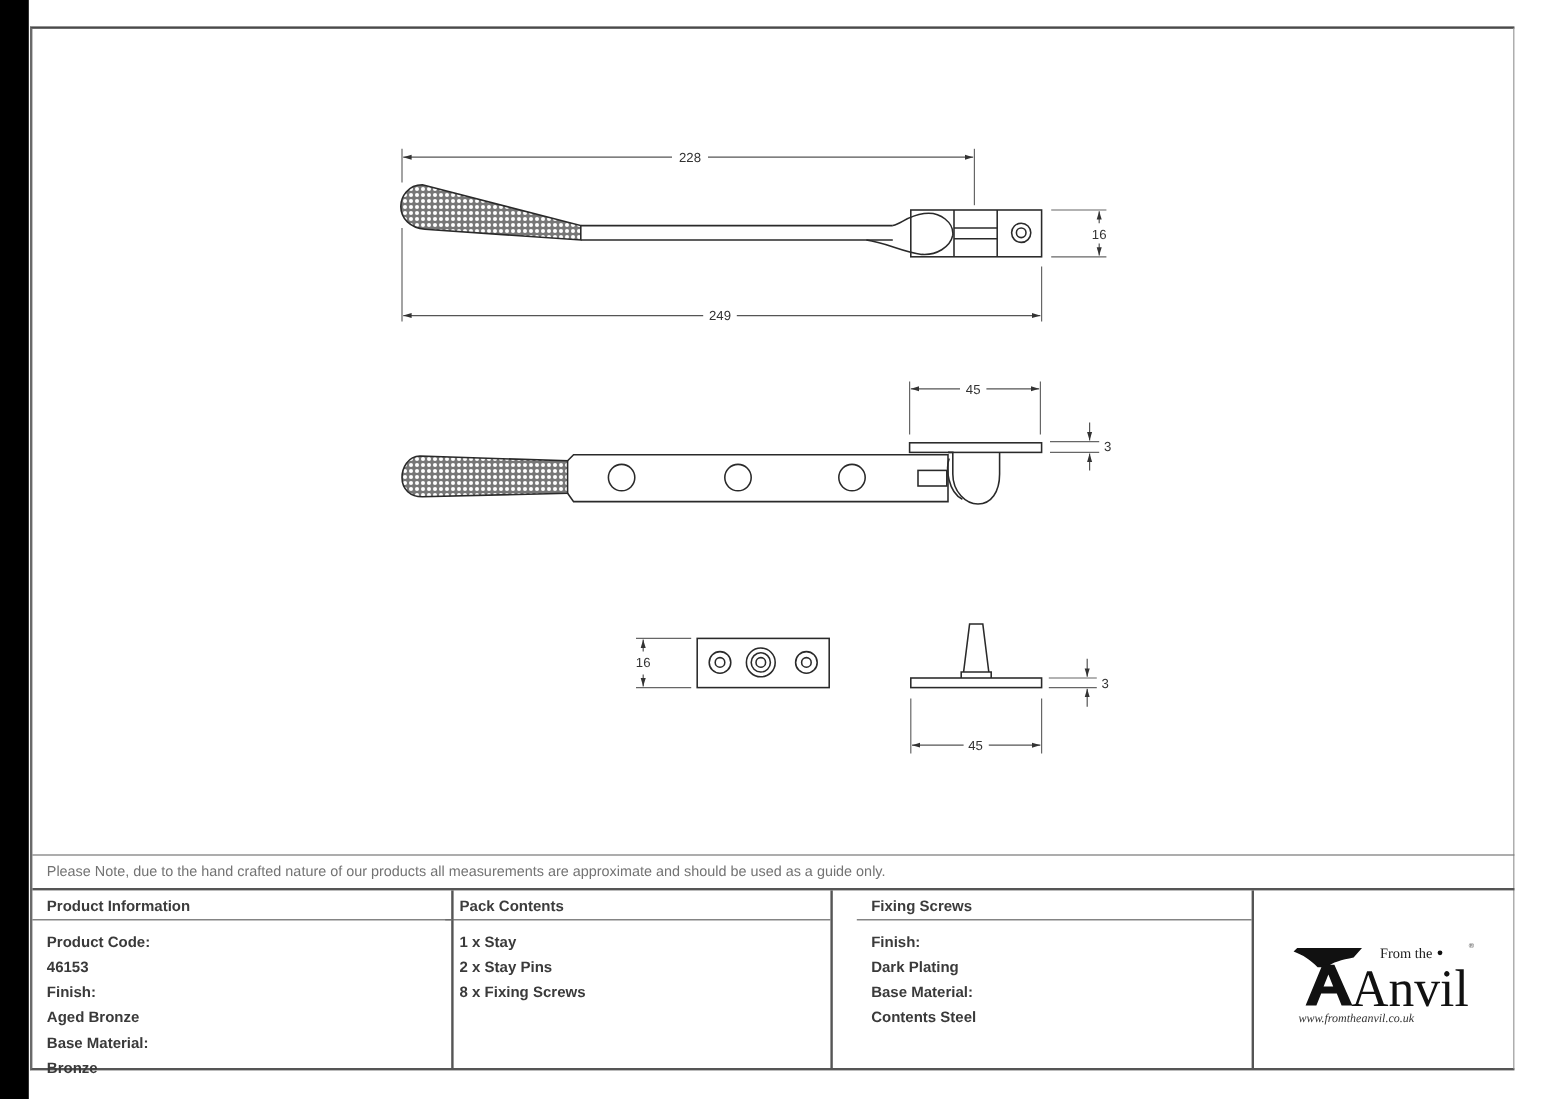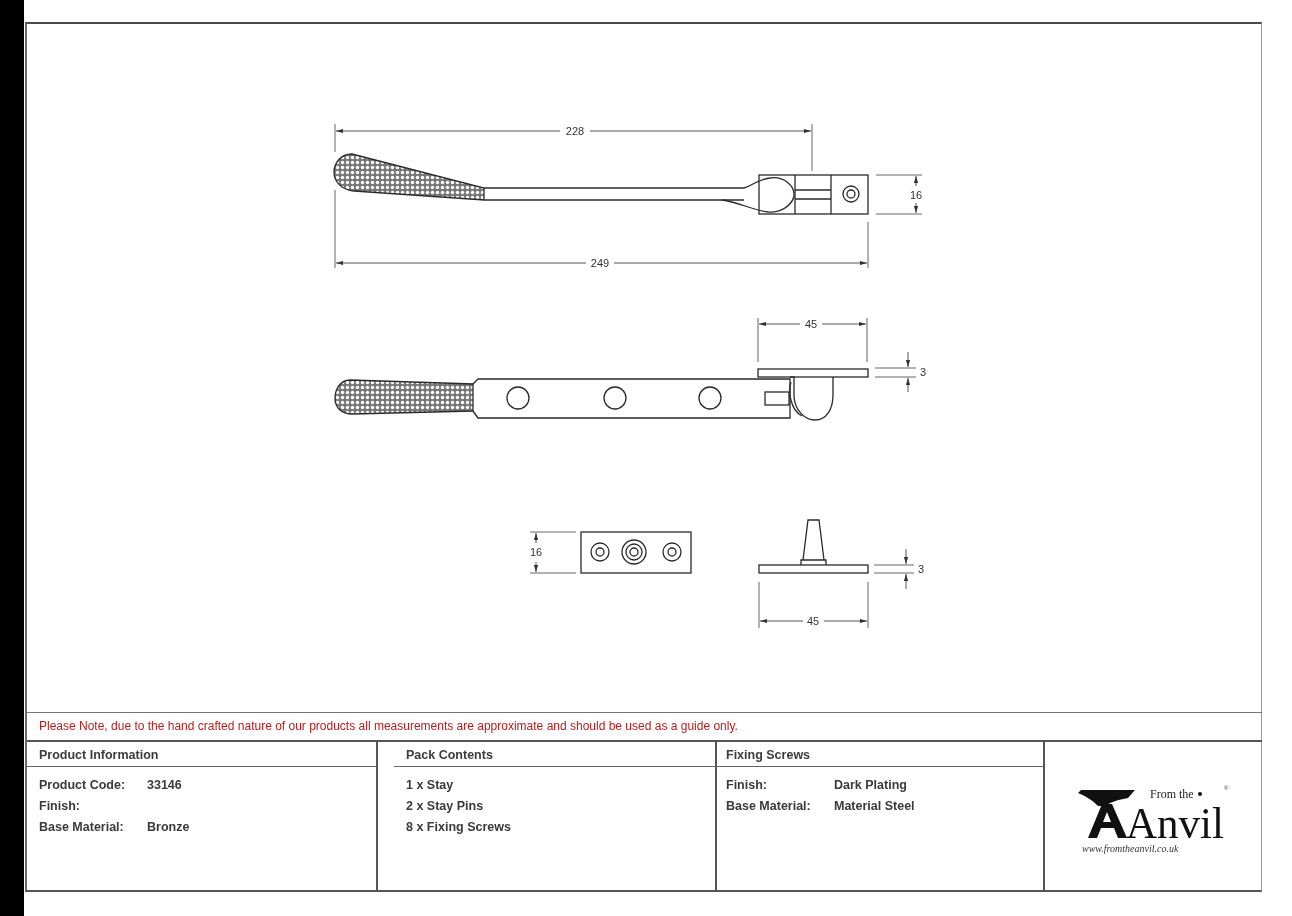--- a/index.html
+++ b/index.html
@@ -13,36 +13,36 @@
   .sheet {
     position: absolute; left: 25px; top: 22px; width: 1237px; height: 870px;
     border-top: 2px solid #4a4a4a; border-left: 2px solid #6a6a6a;
     border-right: 1px solid #9a9a9a; border-bottom: 2px solid #555;
     box-sizing: border-box; background: #fff;
   }
   .drawing { position: absolute; left: 0; top: 0; width: 1292px; height: 710px; }
   .note-row {
     position: absolute; left: 27px; top: 712px; width: 1235px; height: 30px;
     border-top: 1px solid #777; border-bottom: 2px solid #555; box-sizing: border-box;
-    font-size: 12px; padding: 6px 0 0 12px; color: #b91c1c;
+    font-size: 12px; padding: 6px 0 0 12px; color: #737373;
   }
   .info-table { position: absolute; left: 27px; top: 742px; width: 1269px; height: 150px; font-weight: bold; }
   .col {
     position: absolute; top: 0; height: 148px; box-sizing: border-box;
   }
   .col-head {
     height: 25px; border-bottom: 1px solid #666; box-sizing: border-box;
     font-size: 12.5px; padding: 6px 0 0 12px; color: #3c3c3c;
   }
   .col.c1 { left: 0; width: 351px; border-right: 2px solid #555; }
-  .col.c2 { left: 367px; width: 323px; border-right: 2px solid #555; }
+  .col.c2 { left: 344px; width: 323px; border-right: 2px solid #555; }
   .col.c3 { left: 674px; width: 344px; border-right: 2px solid #555; padding-left: 13px; }
   .col.c4 { left: 1018px; width: 217px; }
   .rows { padding: 8px 0 0 12px; font-size: 12.5px; line-height: 21px; }
-  .kv { display: flex; }
+  .kv { display: flex; flex-direction: column; }
   .kv .k { width: 108px; flex: none; }
   .c3 .kv .k { width: 108px; }
   .kv .v { flex: 1; }
   .list-item { display: block; }
   .logo { position: absolute; left: 1040px; top: 780px; width: 190px; height: 80px; }
   .dim-text { font-family: "Liberation Sans", "DejaVu Sans", sans-serif; font-size: 11px; fill: #333; }
 </style>
 </head>
 <body>
 
@@ -156,24 +156,25 @@
 </svg>
 
 <div class="note-row">Please Note, due to the hand crafted nature of our products all measurements are approximate and should be used as a guide only.</div>
 
 <div class="info-table">
   <div class="col c1">
     <div class="col-head">Product Information</div>
     <div class="rows">
       <div class="kv">
         <span class="k">Product Code:</span>
-        <span class="v">33146</span>
+        <span class="v">46153</span>
       </div>
       <div class="kv">
         <span class="k">Finish:</span>
+        <span class="v">Aged Bronze</span>
       </div>
       <div class="kv">
         <span class="k">Base Material:</span>
         <span class="v">Bronze</span>
       </div>
     </div>
   </div>
 
   <div class="col c2">
     <div class="col-head">Pack Contents</div>
@@ -186,21 +187,21 @@
 
   <div class="col c3">
     <div class="col-head">Fixing Screws</div>
     <div class="rows">
       <div class="kv">
         <span class="k">Finish:</span>
         <span class="v">Dark Plating</span>
       </div>
       <div class="kv">
         <span class="k">Base Material:</span>
-        <span class="v">Material Steel</span>
+        <span class="v">Contents Steel</span>
       </div>
     </div>
   </div>
 
   <div class="col c4"></div>
 </div>
 
 <svg class="logo" viewBox="0 0 190 80" xmlns="http://www.w3.org/2000/svg">
   <g>
     <path d="M41,10 L95,10 L88,18 C78,20 70,22 66,26 L58,26 C52,20 46,16 38,13 Z" fill="#111"></path>

